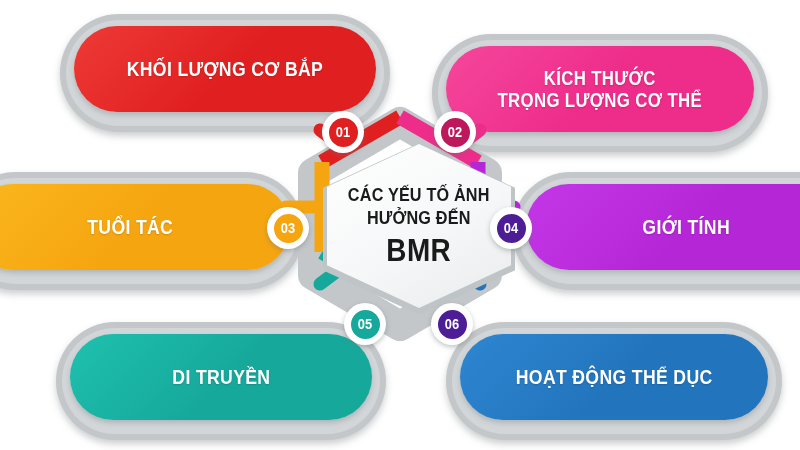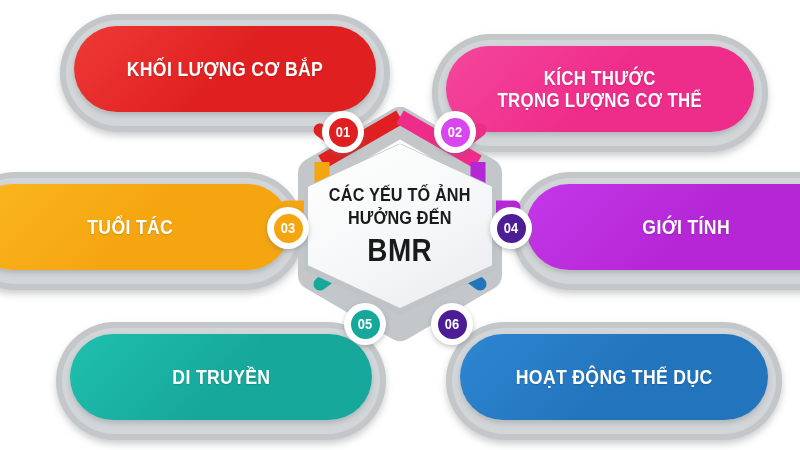--- a/index.html
+++ b/index.html
@@ -81,21 +81,21 @@
     height: 252px;
   }
   #ring-svg {
     position: absolute;
     left: 0; top: 0;
     width: 256px;
     height: 252px;
   }
   #hex-core {
     position: absolute;
-    left: 36px;
+    left: 55px;
     top: 44px;
     width: 184px;
     height: 164px;
     display: flex;
     align-items: center;
     justify-content: center;
   }
   #hex-core .hex-shadow,
   #hex-core .hex-inner {
     position: absolute;
@@ -250,21 +250,21 @@
       </div>
     </div>
   </div>
 
   <div class="badge" id="badge-1">
     <div class="badge-core" style="background: rgb(224, 32, 32);">
       <span class="badge-num">01</span>
     </div>
   </div>
   <div class="badge" id="badge-2">
-    <div class="badge-core" style="background: #d946ef;">
+    <div class="badge-core" style="background: #be185d;">
       <span class="badge-num">02</span>
     </div>
   </div>
   <div class="badge" id="badge-3">
     <div class="badge-core" style="background: rgb(245, 165, 16); justify-content: center;">
       <span class="badge-num">03</span>
     </div>
   </div>
   <div class="badge" id="badge-4">
     <div class="badge-core" style="background: #4c1d95; text-align: center;">

